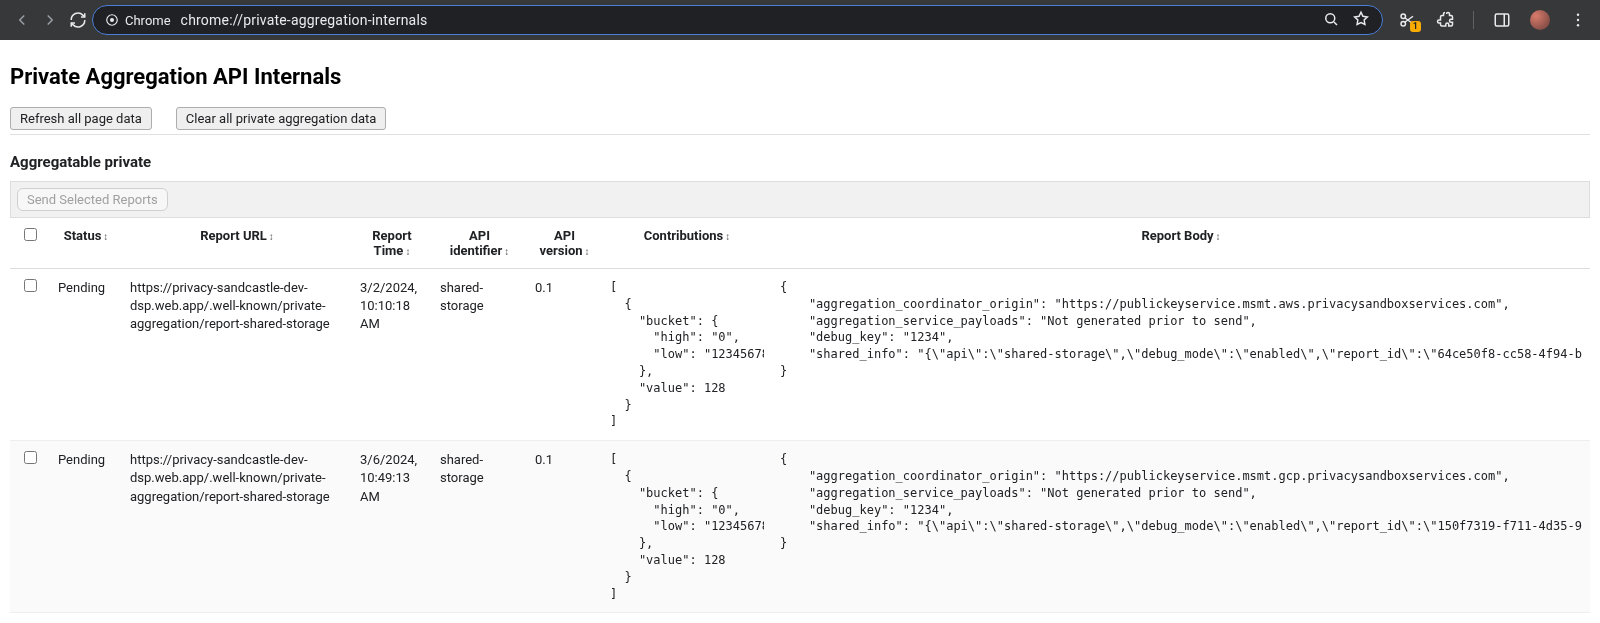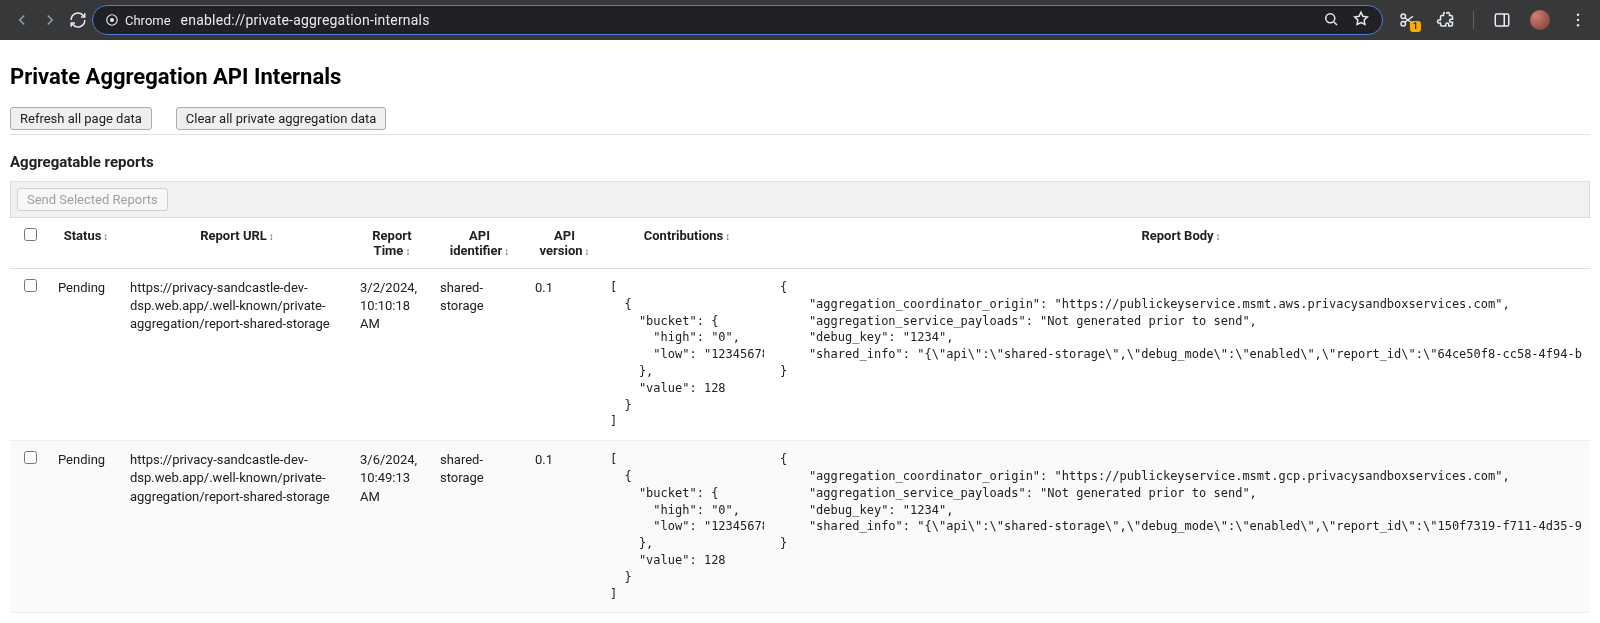--- a/index.html
+++ b/index.html
@@ -86,20 +86,21 @@
     border: 1px solid #adadad;
     border-radius: 3px;
     cursor: pointer;
     color:#202124;
   }
   .btn:disabled {
     color:#a0a0a0;
     background:#f7f7f7;
     border-color:#d0d0d0;
     cursor:default;
+    border-radius:6px;
   }
   hr { border:none; border-top:1px solid #e0e0e0; margin:4px 0 18px 0; }
 
   h2 {
     font-size: 15px;
     font-weight: 700;
     margin: 0 0 10px 0;
   }
   .send-row {
     background:#f1f1f1;
@@ -179,21 +180,21 @@
       </svg>
   </div>
   <div class="url-bar">
     <span class="chrome-chip">
       <svg viewBox="0 0 24 24" fill="currentColor">
           <circle cx="12" cy="12" r="9" fill="none" stroke="currentColor" stroke-width="2"></circle>
           <circle cx="12" cy="12" r="3.5"></circle>
         </svg>
       <span>Chrome</span>
     </span>
-    <span class="url-text">enabled://private-aggregation-internals</span>
+    <span class="url-text">chrome://private-aggregation-internals</span>
     <span class="url-right">
       <span><svg viewBox="0 0 24 24" fill="none" stroke="currentColor" stroke-width="2">
             <circle cx="11" cy="11" r="6"></circle>
             <path d="M20 20l-4-4"></path>
           </svg></span>
       <span><svg viewBox="0 0 24 24" fill="none" stroke="currentColor" stroke-width="2">
             <path d="M12 3l2.6 5.3 5.9.9-4.3 4.2 1 5.9L12 16.9 6.8 19.3l1-5.9L3.5 9.2l5.9-.9L12 3z"></path>
           </svg></span>
     </span>
   </div>
@@ -231,21 +232,21 @@
   </div>
 </div>
 
 <div class="content">
   <h1>Private Aggregation API Internals</h1>
   <div class="action-row">
     <button class="btn">Refresh all page data</button>
     <button class="btn">Clear all private aggregation data</button>
   </div>
   <hr>
-  <h2>Aggregatable reports</h2>
+  <h2>Aggregatable private</h2>
   <div class="send-row">
     <button class="btn" disabled="">Send Selected Reports</button>
   </div>
 
   <table>
     <colgroup>
       <col class="checkbox-cell">
       <col class="col-status">
       <col class="col-url">
       <col class="col-time">

